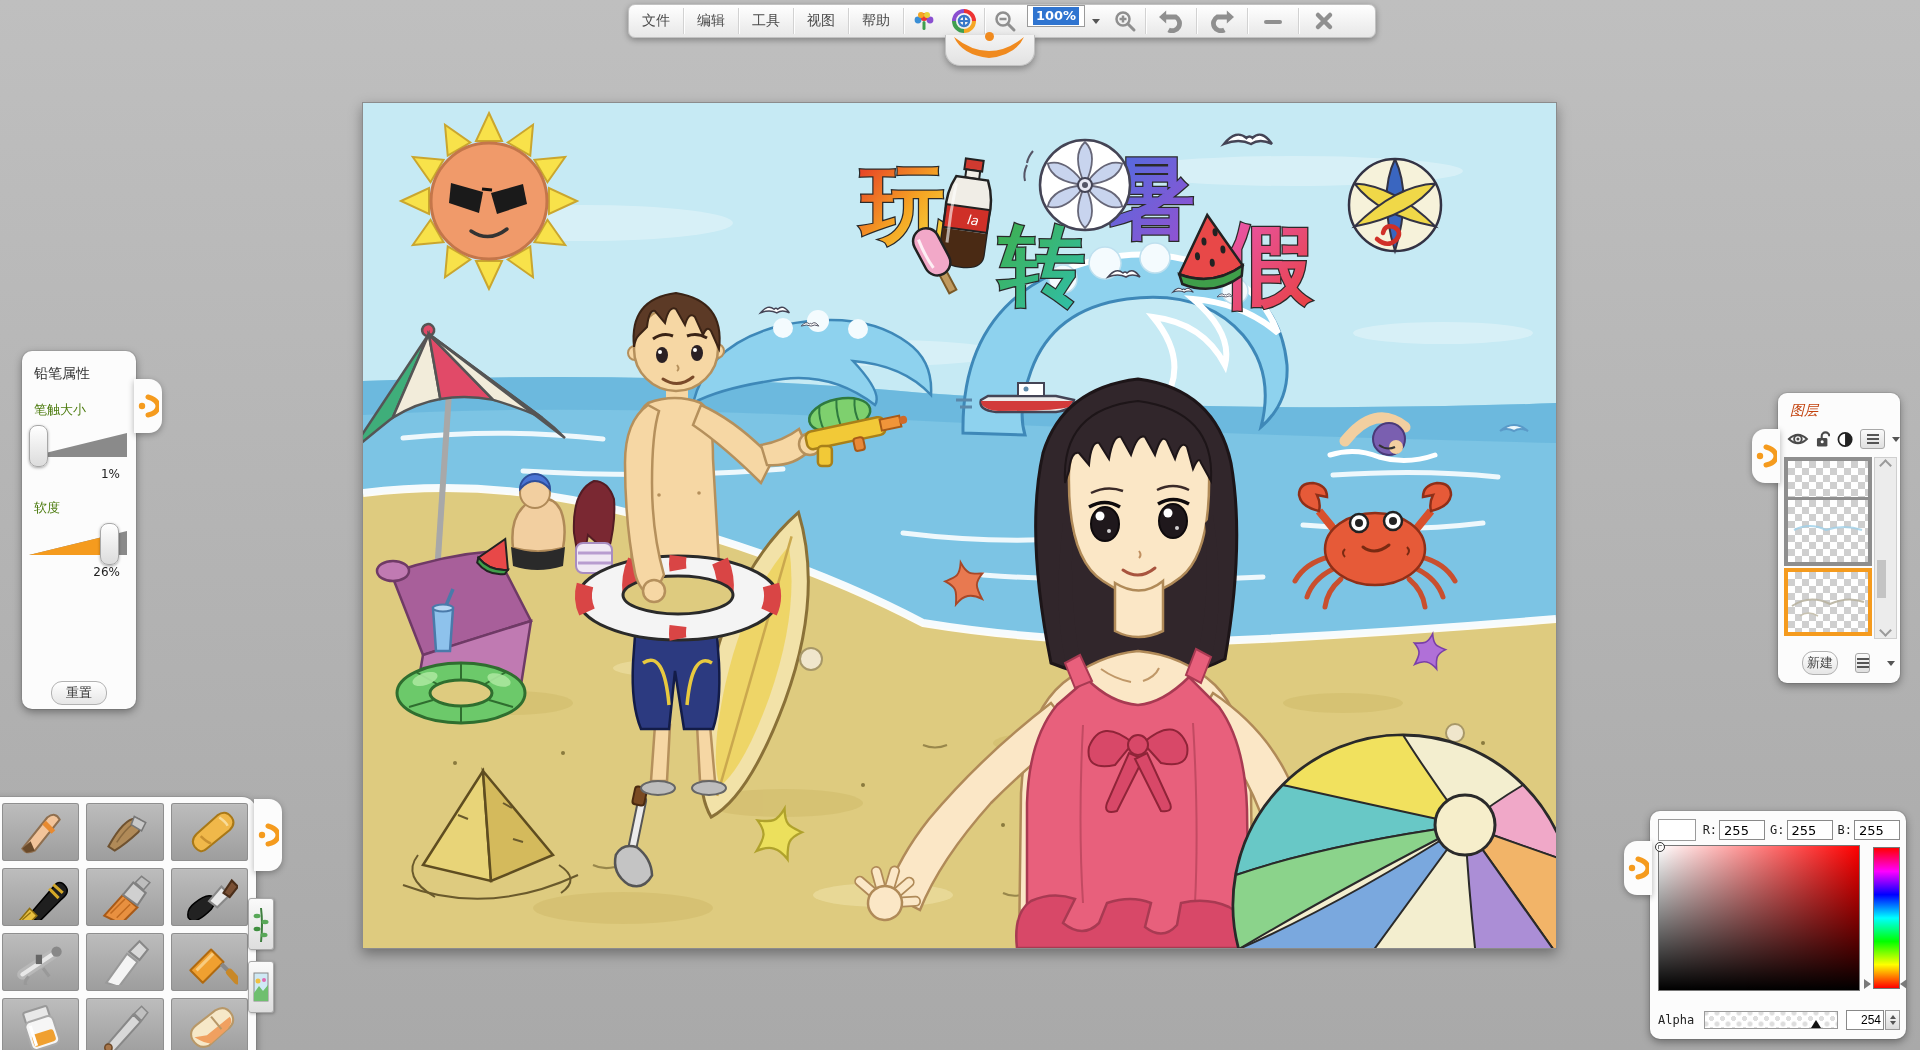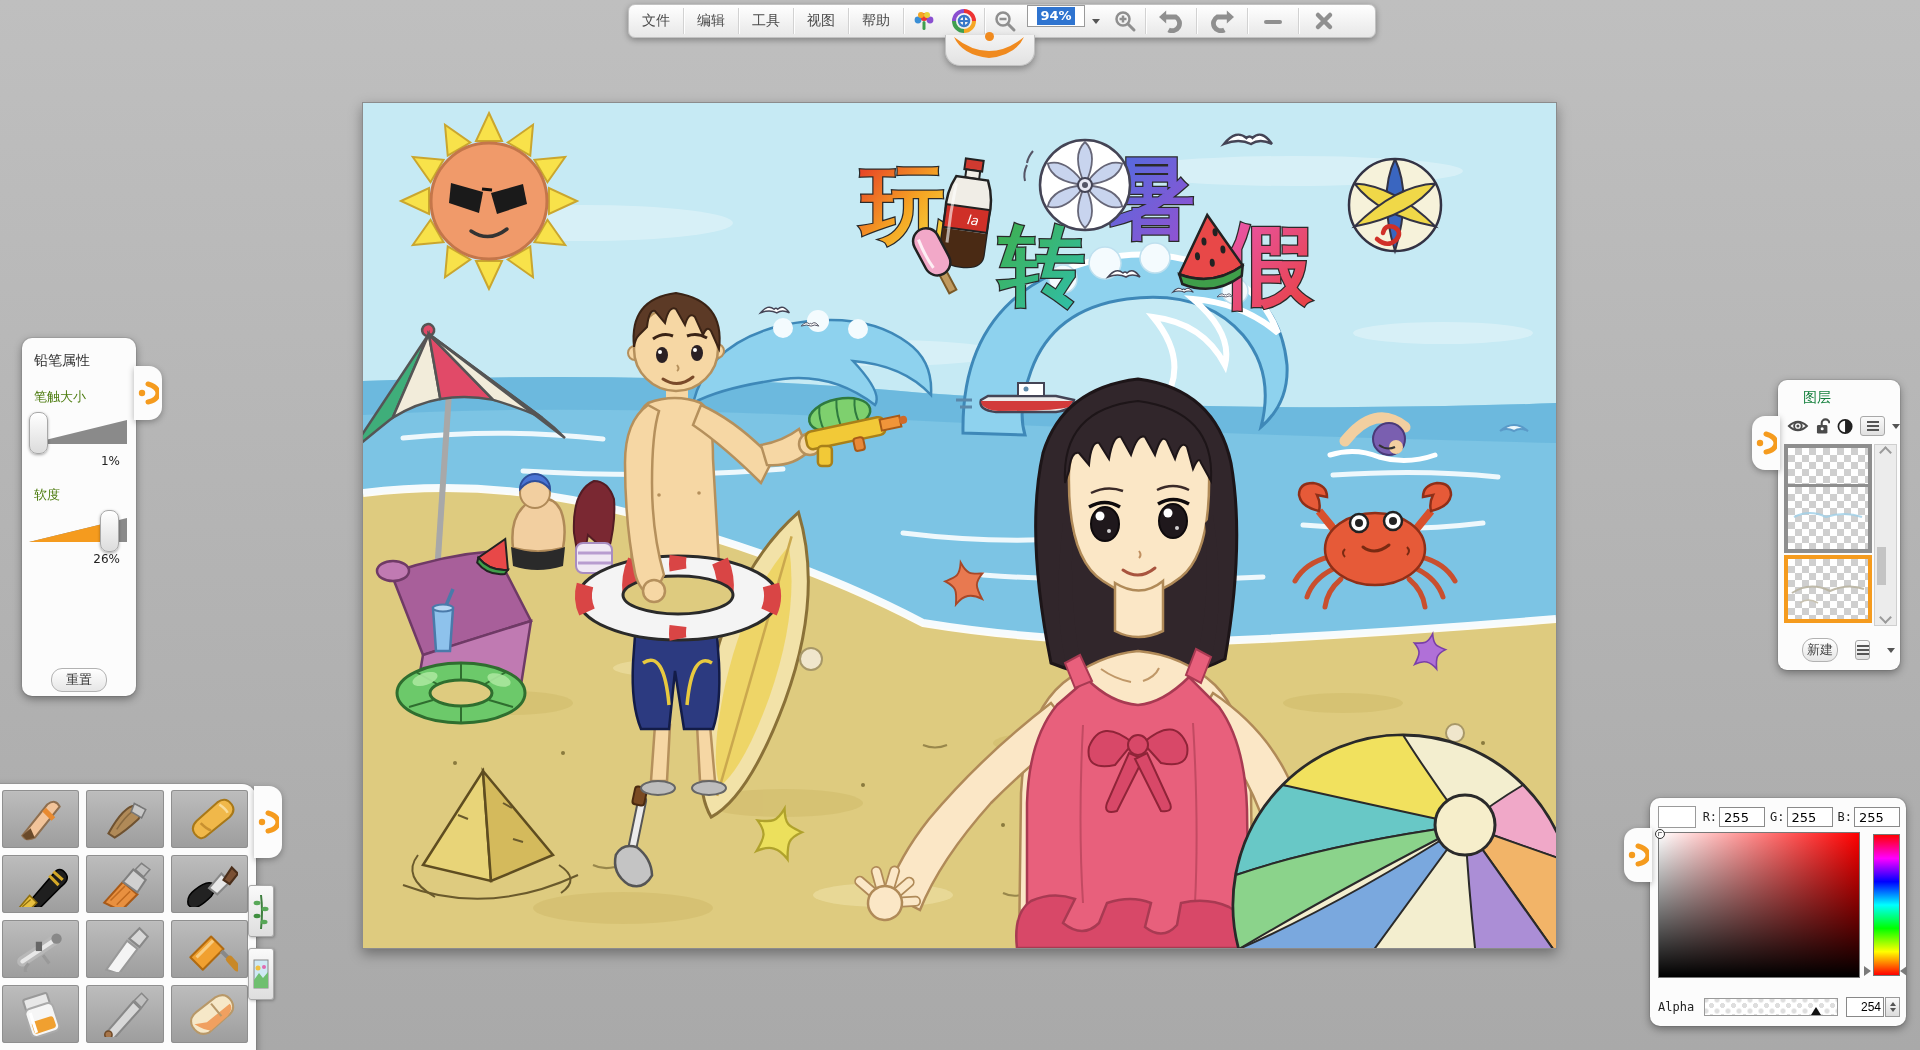--- a/index.html
+++ b/index.html
@@ -1,21 +1,21 @@
 <!DOCTYPE html>
 <html><head>
 <meta charset="utf-8">
 <style>
   html,body{margin:0;padding:0;}
   .stage{position:relative;width:1920px;height:1050px;overflow:hidden;
     background:linear-gradient(#bfbfbf,#a9a9a9);
     font-family:"DejaVu Sans","Liberation Sans",sans-serif;color:#3c3c3c;}
   
   .panel{position:absolute;background:#fcfcfc;border-radius:10px;
-    box-shadow:0 3px 9px rgba(0,0,0,.38),0 0 0 1px rgba(0,0,0,.07);}
+    box-shadow:0 3px 9px rgba(0,0,0,.38),0 0 0 1px rgba(0,0,0,.07);margin-top:13px;}
   .handle{position:absolute;width:28px;background:#fcfcfc;
     box-shadow:0 2px 6px rgba(0,0,0,.3);display:flex;align-items:center;justify-content:center;}
   .handle.r{border-radius:0 13px 13px 0;}
   .handle.l{border-radius:13px 0 0 13px;}
   
   .toolbar{position:absolute;left:588px;top:4px;width:746px;height:32px;display:flex;
     align-items:stretch;background:linear-gradient(#ffffff,#e7e7e7);
     border:1px solid #c2c2c2;border-radius:7px;box-shadow:0 2px 6px rgba(0,0,0,.33);z-index:5;margin-left:40px;}
   .tb-btn{display:flex;align-items:center;justify-content:center;padding:0 13px;
     font-size:14px;color:#4a4a4a;white-space:nowrap;cursor:pointer;}
@@ -48,21 +48,21 @@
   .brush-grid{position:absolute;left:12px;top:6px;right:8px;display:grid;
     grid-template-columns:repeat(3,1fr);grid-auto-rows:58px;gap:7px;}
   .tile{background:linear-gradient(#bdbdbd,#9d9d9d);border-radius:3px;cursor:pointer;
     box-shadow:inset 0 0 0 1px #8f8f8f,inset 0 1px 1px rgba(255,255,255,.55);
     display:flex;align-items:center;justify-content:center;}
   .side-btn{position:absolute;left:258px;width:24px;height:50px;border:1px solid #a8a8a8;
     border-radius:3px;background:linear-gradient(#fafafa,#dedede);cursor:pointer;
     display:flex;align-items:center;justify-content:center;box-shadow:1px 1px 3px rgba(0,0,0,.25);}
   
   .layers-panel{left:1778px;top:380px;width:122px;height:290px;border-radius:9px;}
-  .lp-title{font-size:14px;color:#15803d;padding:9px 0 0 25px;}
+  .lp-title{font-size:14px;color:#c2410c;padding:9px 0 0 12px;font-style:italic;}
   .lp-icons{display:flex;align-items:center;gap:7px;padding:8px 0 0 9px;height:22px;}
   .menu-btn{width:24px;height:18px;border:1px solid #a8a8a8;border-radius:3px;cursor:pointer;
     background:linear-gradient(#fafafa,#e0e0e0);display:flex;flex-direction:column;
     justify-content:center;gap:2px;align-items:center;}
   .menu-btn i{display:block;width:12px;height:2px;background:#555;}
   .lp-list{position:absolute;top:64px;left:6px;right:3px;bottom:44px;display:flex;}
   .thumbs{width:88px;display:flex;flex-direction:column;}
   .checker{background-image:
      linear-gradient(45deg,#cfcfcf 25%,transparent 25%,transparent 75%,#cfcfcf 75%),
      linear-gradient(45deg,#cfcfcf 25%,#ffffff 25%,#ffffff 75%,#cfcfcf 75%);
@@ -155,21 +155,21 @@
     <div class="tb-sep"></div>
 
     <div class="tb-ico">
       <svg width="24" height="24" viewBox="0 0 24 24">
           <circle cx="10" cy="10" r="6.5" fill="none" stroke="#8f8f8f" stroke-width="2.5"></circle>
           <path d="M15 15 L21 21" stroke="#8f8f8f" stroke-width="3" stroke-linecap="round"></path>
           <path d="M6.5 10 h7" stroke="#8f8f8f" stroke-width="2.5"></path>
         </svg>
     </div>
     <div class="zoom-box">
-      <span>94%</span>
+      <span>100%</span>
     </div>
     <div class="tb-ico" style="padding:0 5px;">
         <div class="caret"></div>
       </div>
     <div class="tb-ico">
       <svg width="24" height="24" viewBox="0 0 24 24">
           <circle cx="10" cy="10" r="6.5" fill="none" stroke="#8f8f8f" stroke-width="2.5"></circle>
           <path d="M15 15 L21 21" stroke="#8f8f8f" stroke-width="3" stroke-linecap="round"></path>
           <path d="M6.5 10 h7 M10 6.5 v7" stroke="#8f8f8f" stroke-width="2.5"></path>
         </svg>

